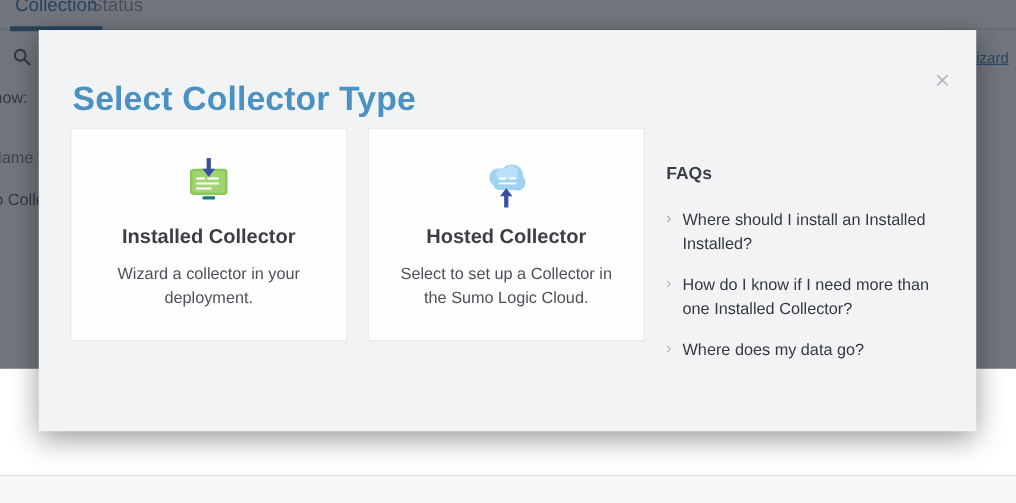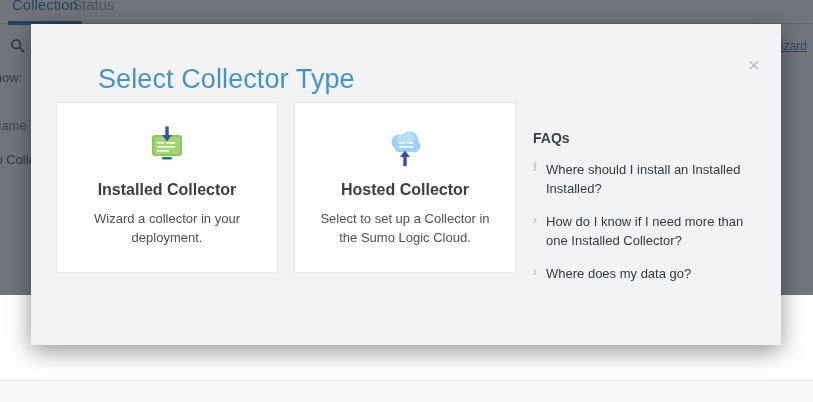--- a/index.html
+++ b/index.html
@@ -148,24 +148,23 @@
     cursor: pointer;
     font-weight: 400;
     user-select: none;
   }
 
   .modal-title {
     position: absolute;
     left: 27px;
     top: 40px;
     font-size: 27px;
-    font-weight: 400;
+    font-weight: 700;
     color: #4b91c2;
     letter-spacing: 0.1px;
-    margin-left: 40px;
   }
 
   .modal-body {
     position: absolute;
     left: 0;
     top: 78px;
     width: 750px;
   }
 
   
@@ -218,21 +217,21 @@
   .faq {
     position: absolute;
     left: 502px;
     top: 28px;
     width: 226px;
   }
   .faq-heading {
     font-size: 14px;
     font-weight: bold;
     color: #3b3f45;
-    margin-bottom: 10px;
+    margin-bottom: 20px;
   }
   .faq-item {
     position: relative;
     padding-left: 13px;
     margin-bottom: 14px;
     font-size: 13px;
     line-height: 19px;
     color: #35393f;
     cursor: pointer;
   }

